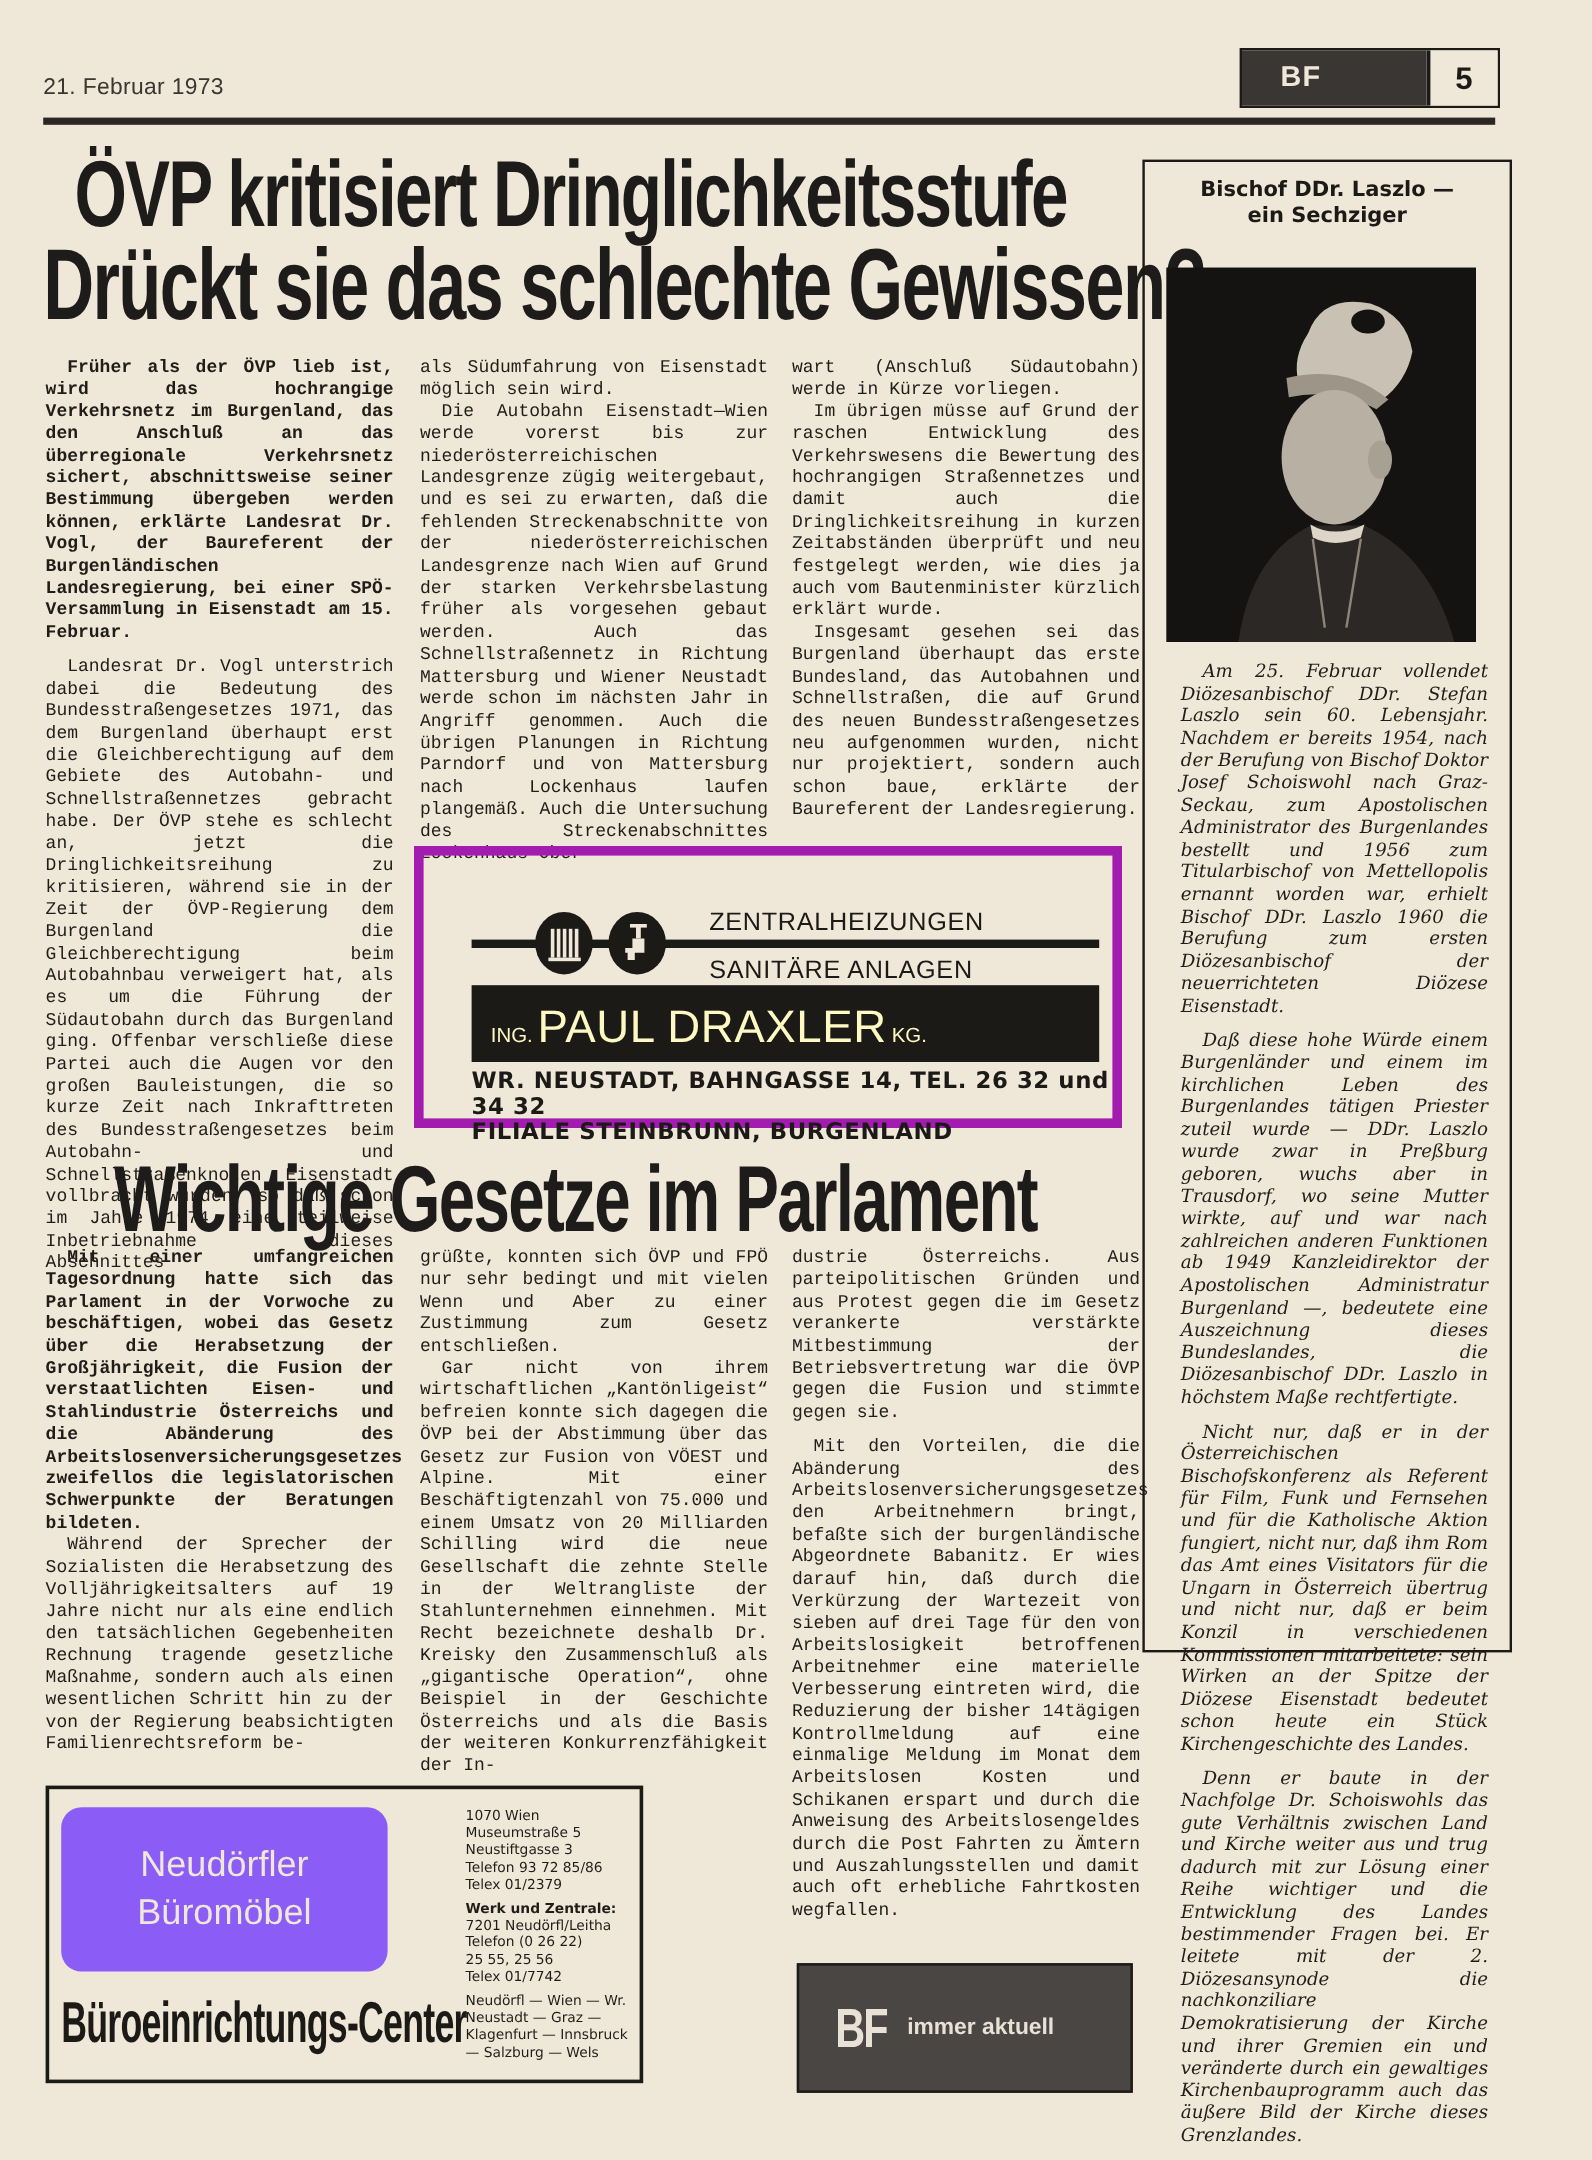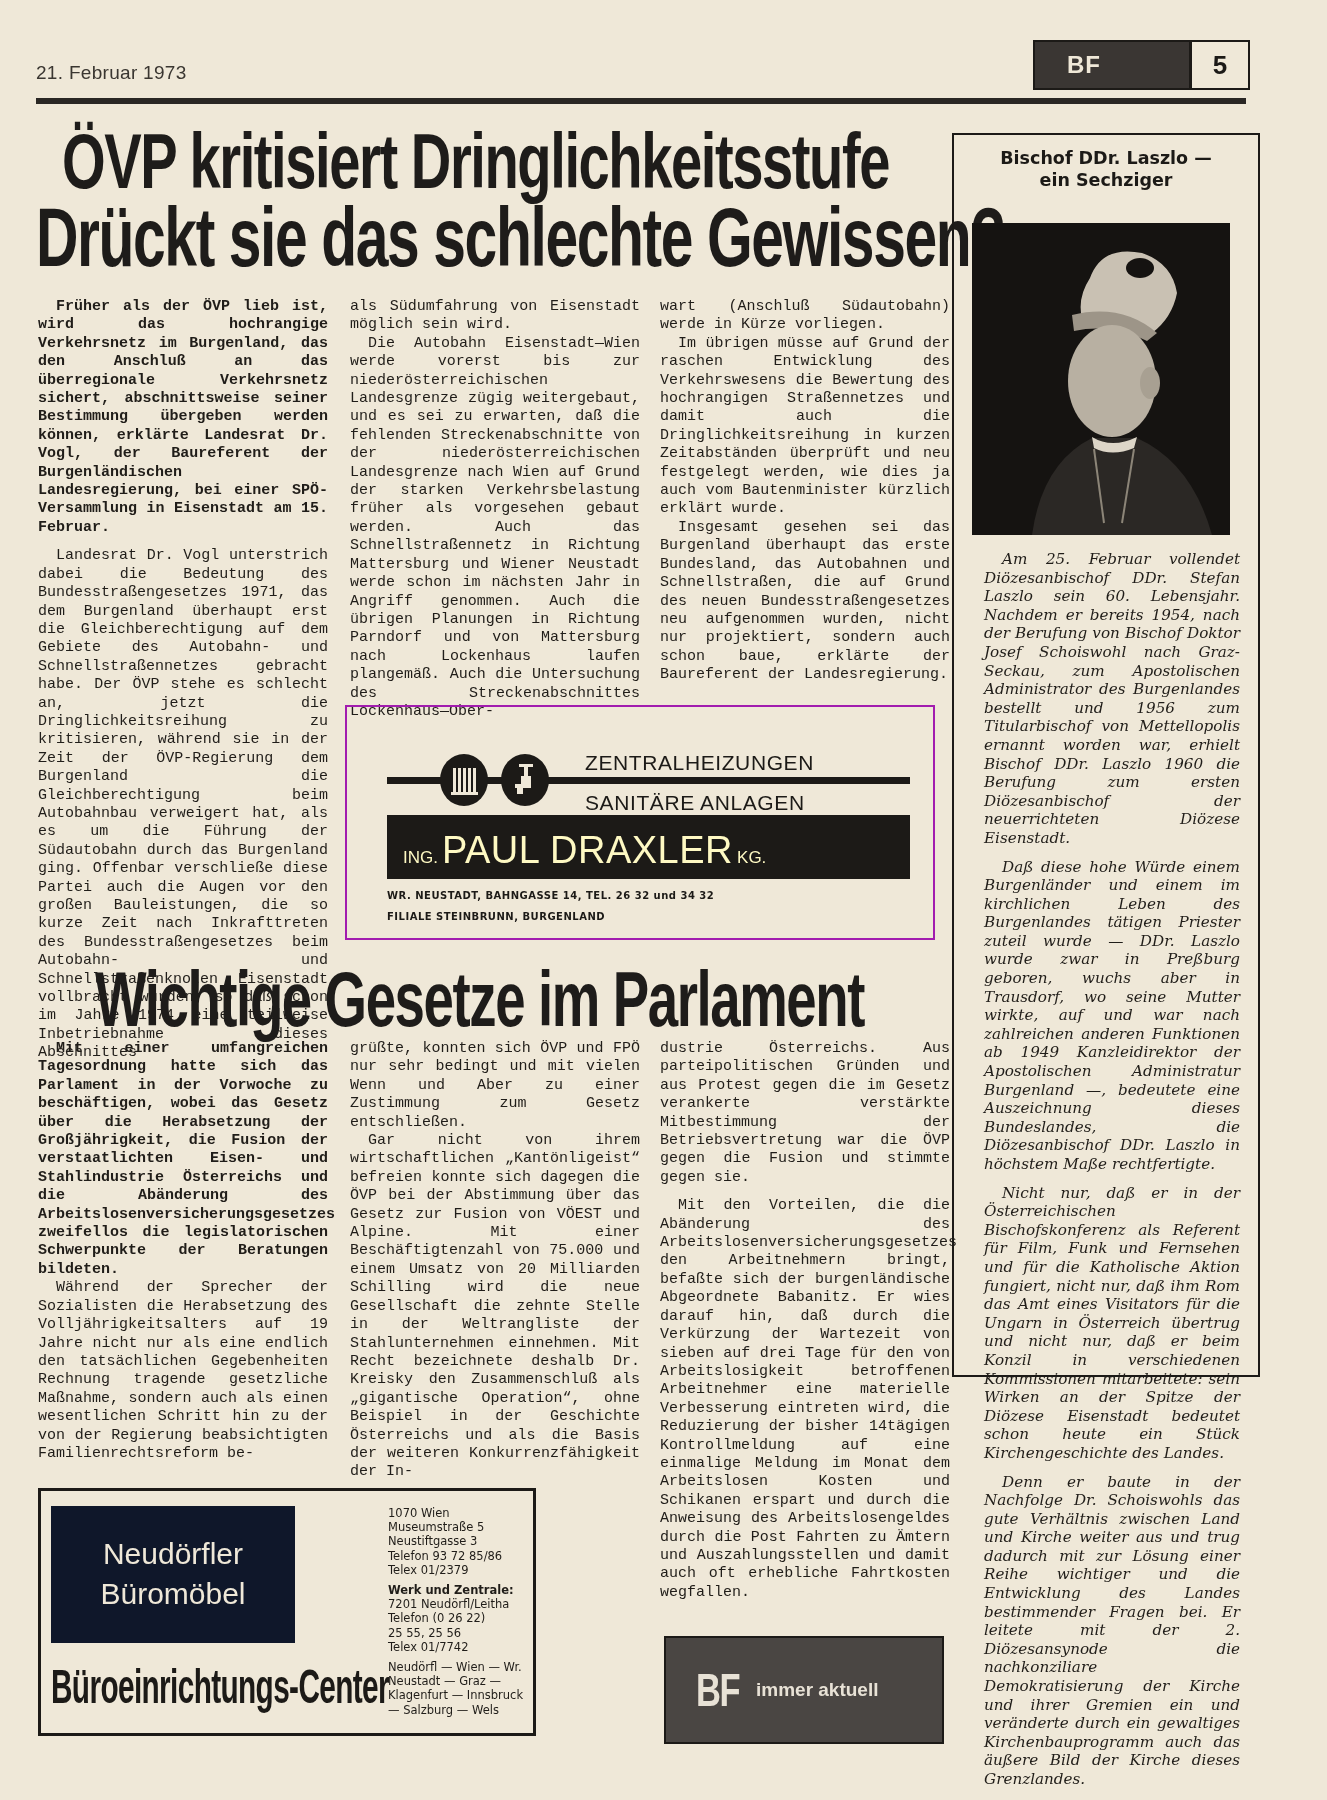--- a/index.html
+++ b/index.html
@@ -16,32 +16,32 @@
   .h2 { left:95px; top:960px; font-size:78px; transform:scaleX(0.70); }
   .col { font-family:Liberation Mono, monospace; font-size:15px; line-height:18.4px; text-align:justify; hyphens:manual; color:#201d19; }
   .col p { margin:0; text-indent:18px; }
   .col p.lead { text-indent:18px; font-weight:bold; }
   .col p.gap { margin-top:10px; }
   .sidebar { left:952px; top:133px; width:308px; height:1244px; border:2px solid #1c1a17; box-sizing:border-box; }
   .sidebar-title { text-align:center; margin-top:12px; font-family:"DejaVu Sans",sans-serif; font-weight:bold; font-size:17.5px; line-height:22px; color:#1c1a17; }
   .photo { position:absolute; left:18px; top:88px; width:258px; height:312px; background:#141210; overflow:hidden; }
   .sidebar-text { position:absolute; left:16px; top:415px; width:270px; font-family:"DejaVu Serif",serif; font-style:italic; font-size:15.2px; line-height:18.6px; text-align:justify; color:#201d19; }
   .sidebar-text p { margin:0 0 10px 14px; text-indent:18px; }
-  .ad1 { left:345px; top:705px; width:590px; height:235px; border:2px solid #a21caf; box-sizing:border-box; }
+  .ad1 { left:345px; top:705px; width:590px; height:235px; border:8px solid #a21caf; box-sizing:border-box; }
   .ad1 .pipe { position:absolute; left:40px; top:70px; width:523px; height:7px; background:#1c1a17; }
   .ad1 .circle { position:absolute; width:48px; height:52px; border-radius:50%; background:#1c1a17; }
   .ad1 .z1 { position:absolute; left:238px; top:44px; font-family:"Liberation Sans",sans-serif; font-size:21px; letter-spacing:0.6px; }
   .ad1 .z2 { position:absolute; left:238px; top:84px; font-family:"Liberation Sans",sans-serif; font-size:21px; letter-spacing:0.6px; }
   .ad1 .band { position:absolute; left:40px; top:108px; width:424px; height:64px; background:#1c1a17; color:#fef9c3; font-family:"Liberation Sans",sans-serif; display:flex; align-items:baseline; padding-left:16px; box-sizing:border-box; padding-top:14px; width:523px; }
   .ad1 .band .ing { font-size:17px; }
   .ad1 .band .name { font-size:38px; letter-spacing:0.5px; margin:0 4px; }
   .ad1 .band .kg { font-size:17px; }
-  .ad1 .addr { position:absolute; left:40px; top:178px; font-family:"DejaVu Sans",sans-serif; font-weight:bold; font-size:10px; line-height:21px; letter-spacing:0.5px; }
+  .ad1 .addr { position:absolute; left:40px; top:178px; font-family:"DejaVu Sans",sans-serif; font-weight:bold; font-size:19px; line-height:21px; letter-spacing:0.5px; }
   .ad2 { left:38px; top:1488px; width:498px; height:248px; border:3px solid #1c1a17; box-sizing:border-box; }
-  .ad2 .panel { position:absolute; left:10px; top:15px; width:244px; height:137px; background:#0f172a; color:#efe8d8; font-family:"Liberation Sans",sans-serif; font-size:30px; line-height:40px; text-align:center; padding-top:28px; box-sizing:border-box; }
+  .ad2 .panel { position:absolute; left:10px; top:15px; width:272px; height:137px; background:#8b5cf6; color:#efe8d8; font-family:"Liberation Sans",sans-serif; font-size:30px; line-height:40px; text-align:center; padding-top:28px; box-sizing:border-box;border-radius:17px; }
   .ad2 .center { position:absolute; left:10px; top:168px; font-family:"Liberation Sans",sans-serif; font-weight:bold; font-size:48px; transform:scaleX(0.62); transform-origin:left top; white-space:nowrap; letter-spacing:-1px; }
   .ad2 .contact { position:absolute; left:347px; top:15px; width:150px; font-family:"DejaVu Sans",sans-serif; font-size:11.5px; line-height:14.2px; color:#201d19; }
   .ad2 .contact .bold { font-weight:bold; margin-top:6px; }
   .ad2 .contact .gap { margin-top:6px; }
   .ad3 { left:664px; top:1636px; width:280px; height:108px; background:#4a4643; border:2px solid #1c1a17; box-sizing:border-box; display:flex; align-items:center; padding-left:30px; color:#e8e2d6; }
   .ad3 .bf { font-family:"Liberation Sans",sans-serif; font-weight:bold; font-size:46px; transform:scaleX(0.75); transform-origin:left center; letter-spacing:-2px; width:44px; }
   .ad3 .tag { font-family:"Liberation Sans",sans-serif; font-weight:bold; font-size:19px; margin-left:16px; }
 </style>
 </head>
 <body>

